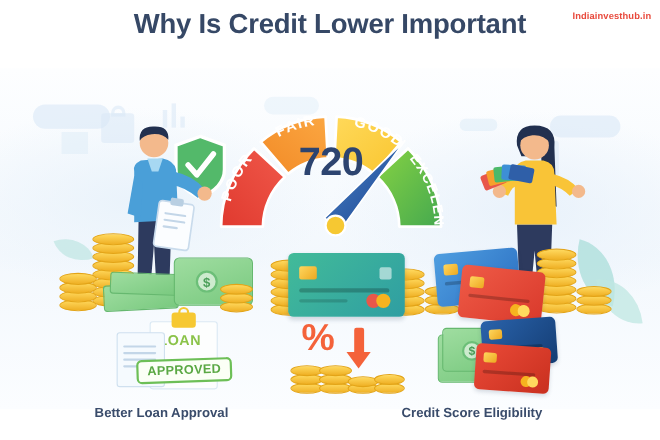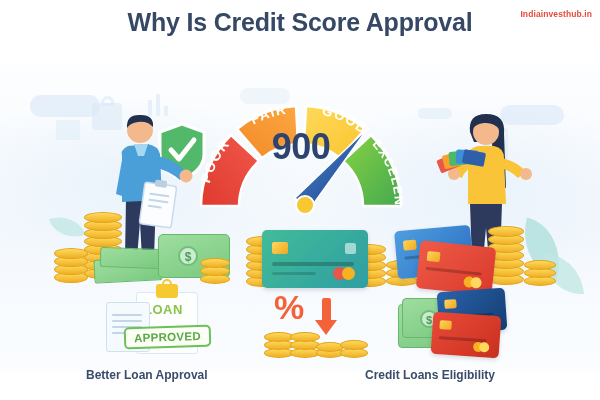--- a/index.html
+++ b/index.html
@@ -146,21 +146,21 @@
   <div class="bg-icon" style="left:482px; top:128px; width:26px; height:32px; border-radius:3px; opacity:.5;"></div>
   <div class="bg-icon" style="left:432px; top:228px; width:28px; height:22px; border-radius:3px; opacity:.45;"></div>
   <div class="bg-icon" style="left:418px; top:108px; width:34px; height:11px; border-radius:5px; opacity:.45;"></div>
   <div class="bg-icon" style="left:56px; top:120px; width:24px; height:20px; opacity:.4;"></div>
 
   <div class="bg-leaf" style="left:52px; top:214px; width:30px; height:26px; transform:rotate(-18deg); opacity:.6;"></div>
   <div class="bg-leaf" style="left:520px; top:222px; width:44px; height:52px; transform:rotate(14deg); background:#a9ded9;"></div>
   <div class="bg-leaf" style="left:544px; top:252px; width:38px; height:44px; transform:rotate(-6deg); background:#bfe7e2;"></div>
 
   <div class="title">
-    <span>Why Is Credit Score Approval</span>
+    <span>Why Is Credit Lower Important</span>
   </div>
   <div class="watermark">Indiainvesthub.in</div>
 
   <div id="gauge">
     <svg width="236" height="150" viewBox="0 0 236 150">
       <defs>
         <linearGradient id="gPoor" x1="0" y1="1" x2="1" y2="0">
           <stop offset="0%" stop-color="#e03a2f"></stop>
             <stop offset="100%" stop-color="#f0584a"></stop>
         </linearGradient>
@@ -204,21 +204,21 @@
       <text font-family="Liberation Sans, sans-serif" font-size="13.5" font-weight="700" fill="#ffffff" letter-spacing="1.4">
         <textPath href="#arcGood" startOffset="22%" id="tpGood">GOOD</textPath>
       </text>
       <text font-family="Liberation Sans, sans-serif" font-size="12.5" font-weight="700" fill="#ffffff" letter-spacing="1.2">
         <textPath href="#arcExc" startOffset="6%" id="tpExc">EXCELENT</textPath>
       </text>
 
       <path d="M 185 50 L 126 132 L 112 120 Z" fill="url(#gNeedle)" stroke="#ffffff" stroke-width="1.5" stroke-linejoin="round"></path>
       <circle cx="122" cy="127" r="9" fill="#f6c832" stroke="#ffffff" stroke-width="2"></circle>
     </svg>
-    <div class="gauge-score">900</div>
+    <div class="gauge-score">720</div>
   </div>
 
   <div class="person" style="left:96px; top:112px; width:116px; height:148px;">
     <svg width="116" height="148" viewBox="0 0 116 148">
 
       <path d="M 86 12 L 108 20 L 108 42 Q 108 58 86 68 Q 64 58 64 42 L 64 20 Z" fill="#53b96a" stroke="#ffffff" stroke-width="3"></path>
       <path d="M 75 38 L 83 47 L 98 28" fill="none" stroke="#ffffff" stroke-width="5" stroke-linecap="round" stroke-linejoin="round"></path>
 
       <path d="M 30 86 L 60 86 L 58 146 L 46 146 L 44 110 L 41 146 L 29 146 Z" fill="#2d3a5e"></path>
 
@@ -417,15 +417,15 @@
       <div class="card-mc-b" style="right:10px; bottom:5px; width:10px; height:10px; background:#f6b31f;"></div>
     </div>
     <div class="card-rect" style="left:34px; top:26px; width:68px; height:42px; transform:rotate(4deg);
                 background:linear-gradient(135deg,#ea4a38 0%,#c9301f 100%);">
       <div class="card-chip" style="left:7px; top:8px; width:12px; height:9px;"></div>
       <div class="card-stripe" style="left:7px; top:24px; width:48px; height:3px; border-radius:2px;"></div>
       <div class="card-mc-a" style="right:16px; bottom:5px; width:10px; height:10px; background:#f6b31f;"></div>
       <div class="card-mc-b" style="right:10px; bottom:5px; width:10px; height:10px; background:#ffd95e;"></div>
     </div>
   </div>
-  <div class="feature-label" style="left:365px;">Credit Loans Eligibility</div>
+  <div class="feature-label" style="left:365px;">Credit Score Eligibility</div>
 
 </div>
 
 </body></html>

